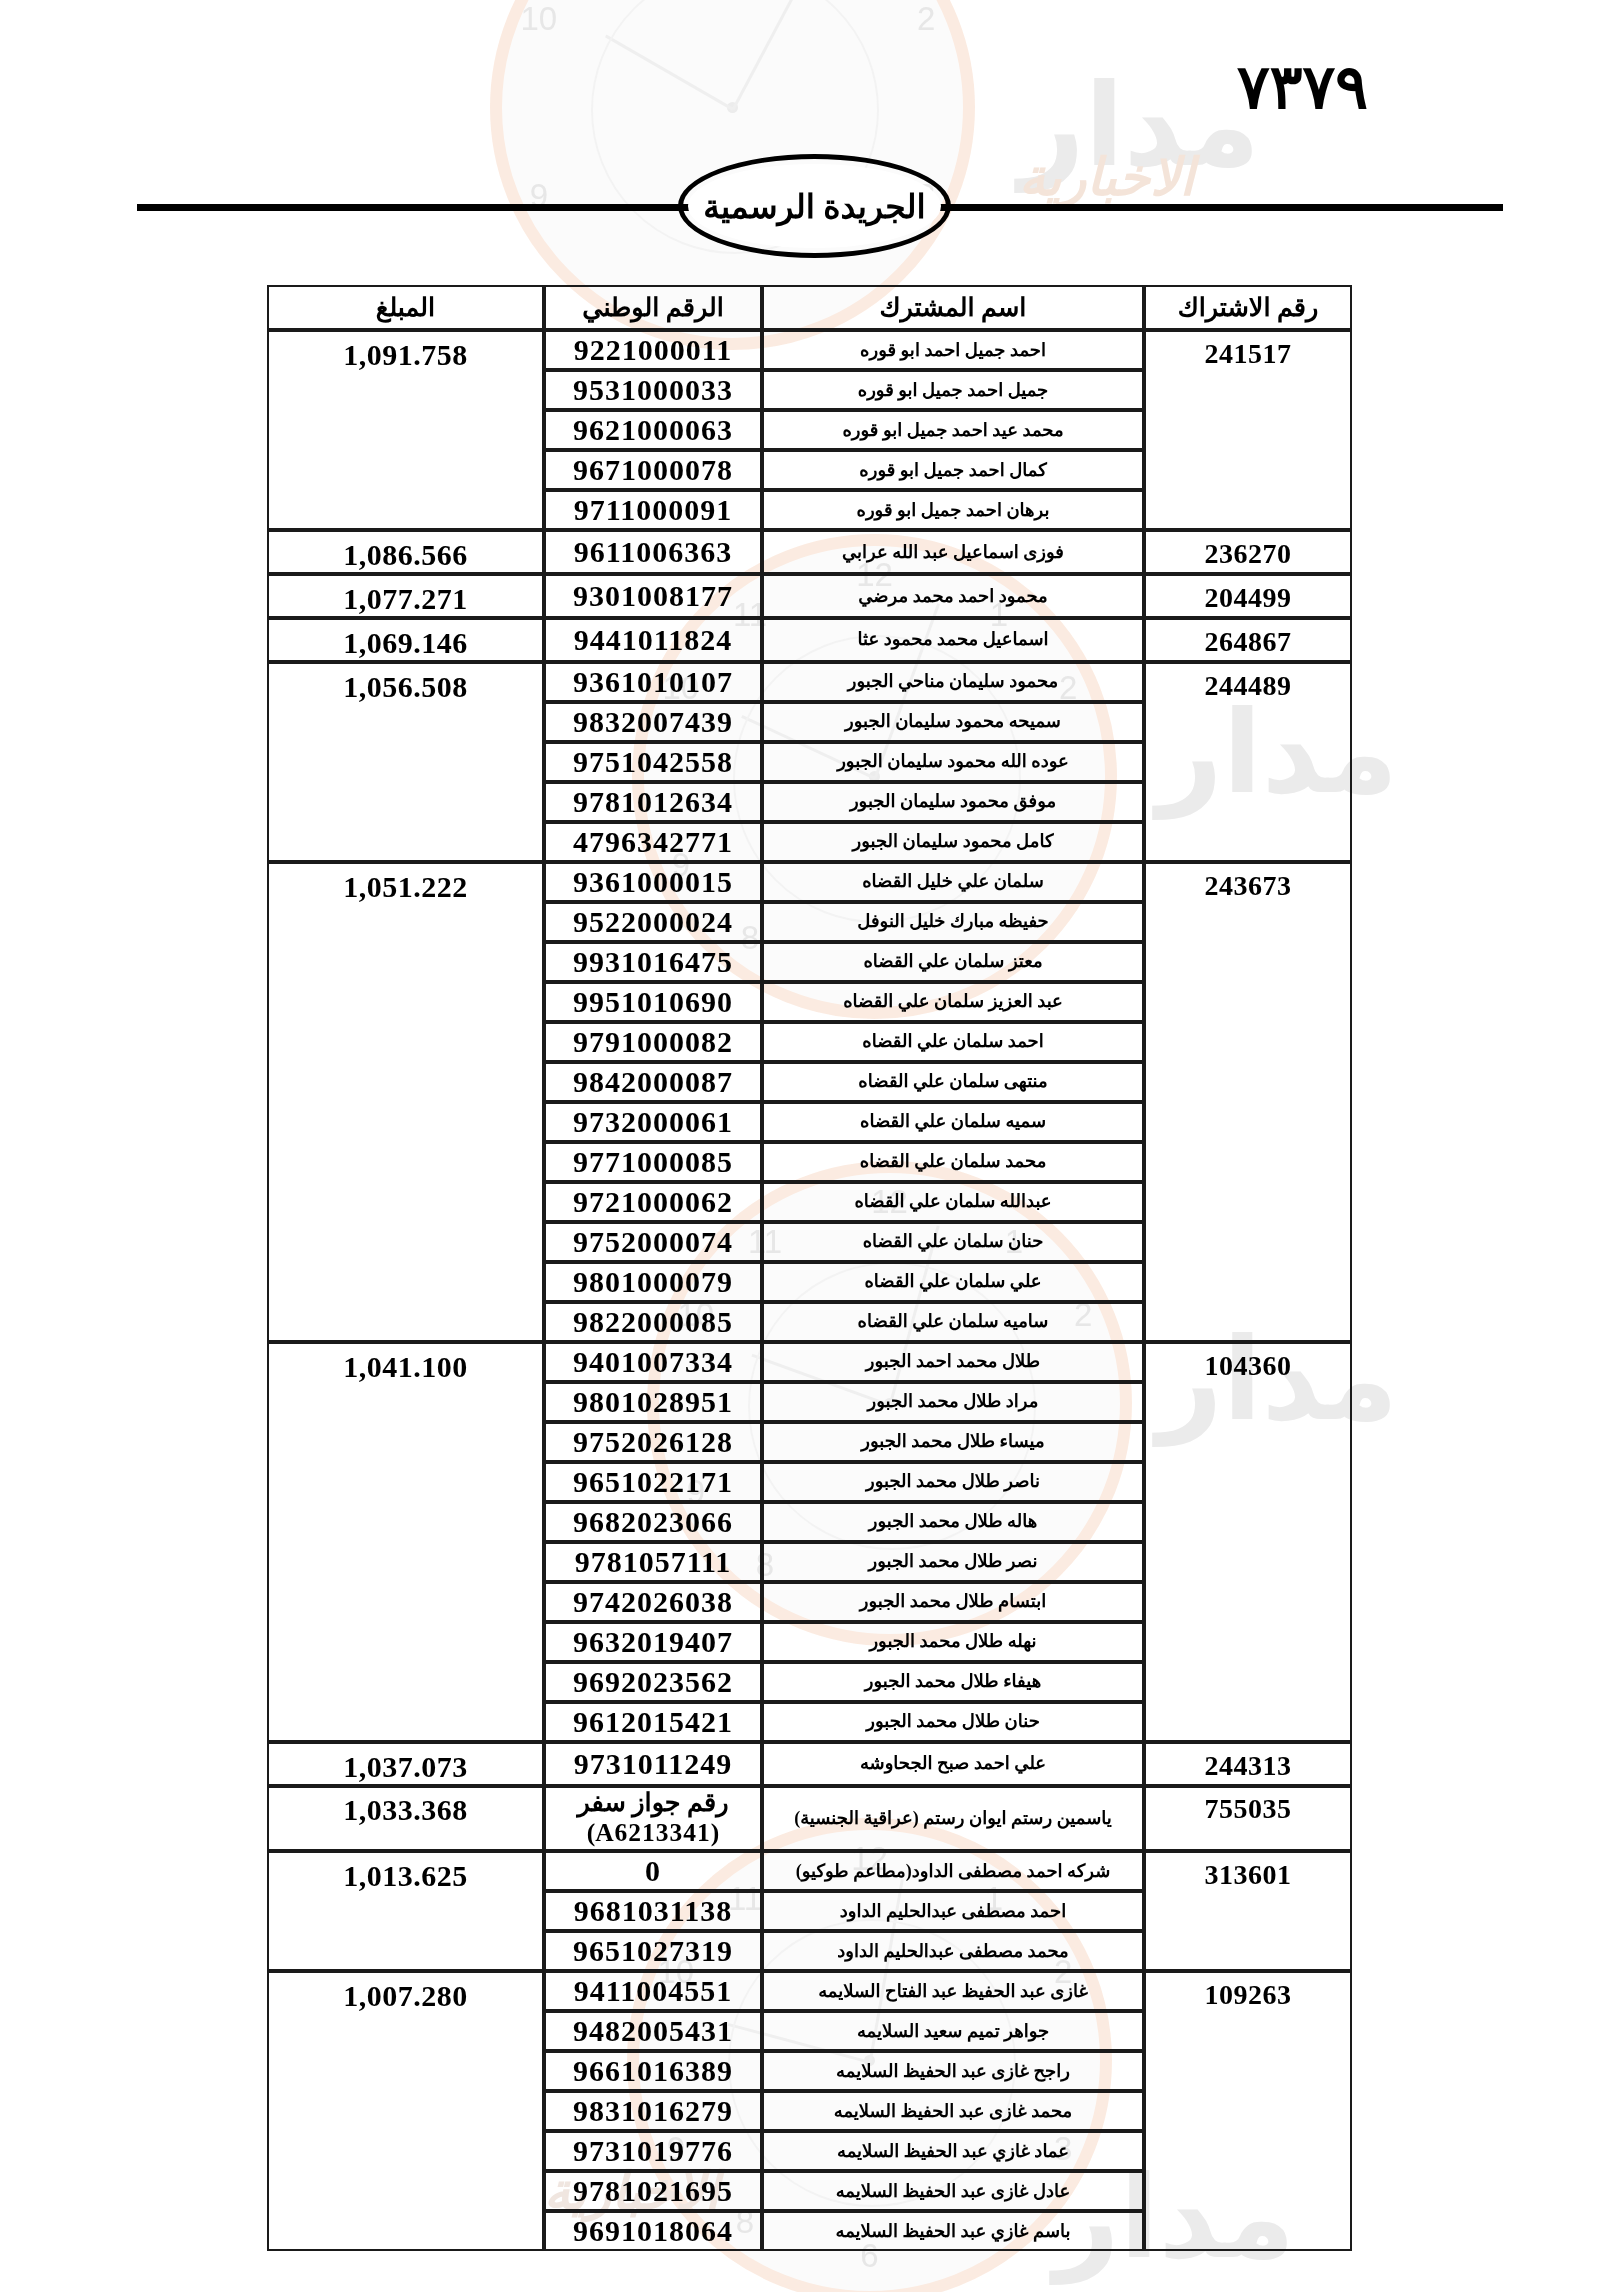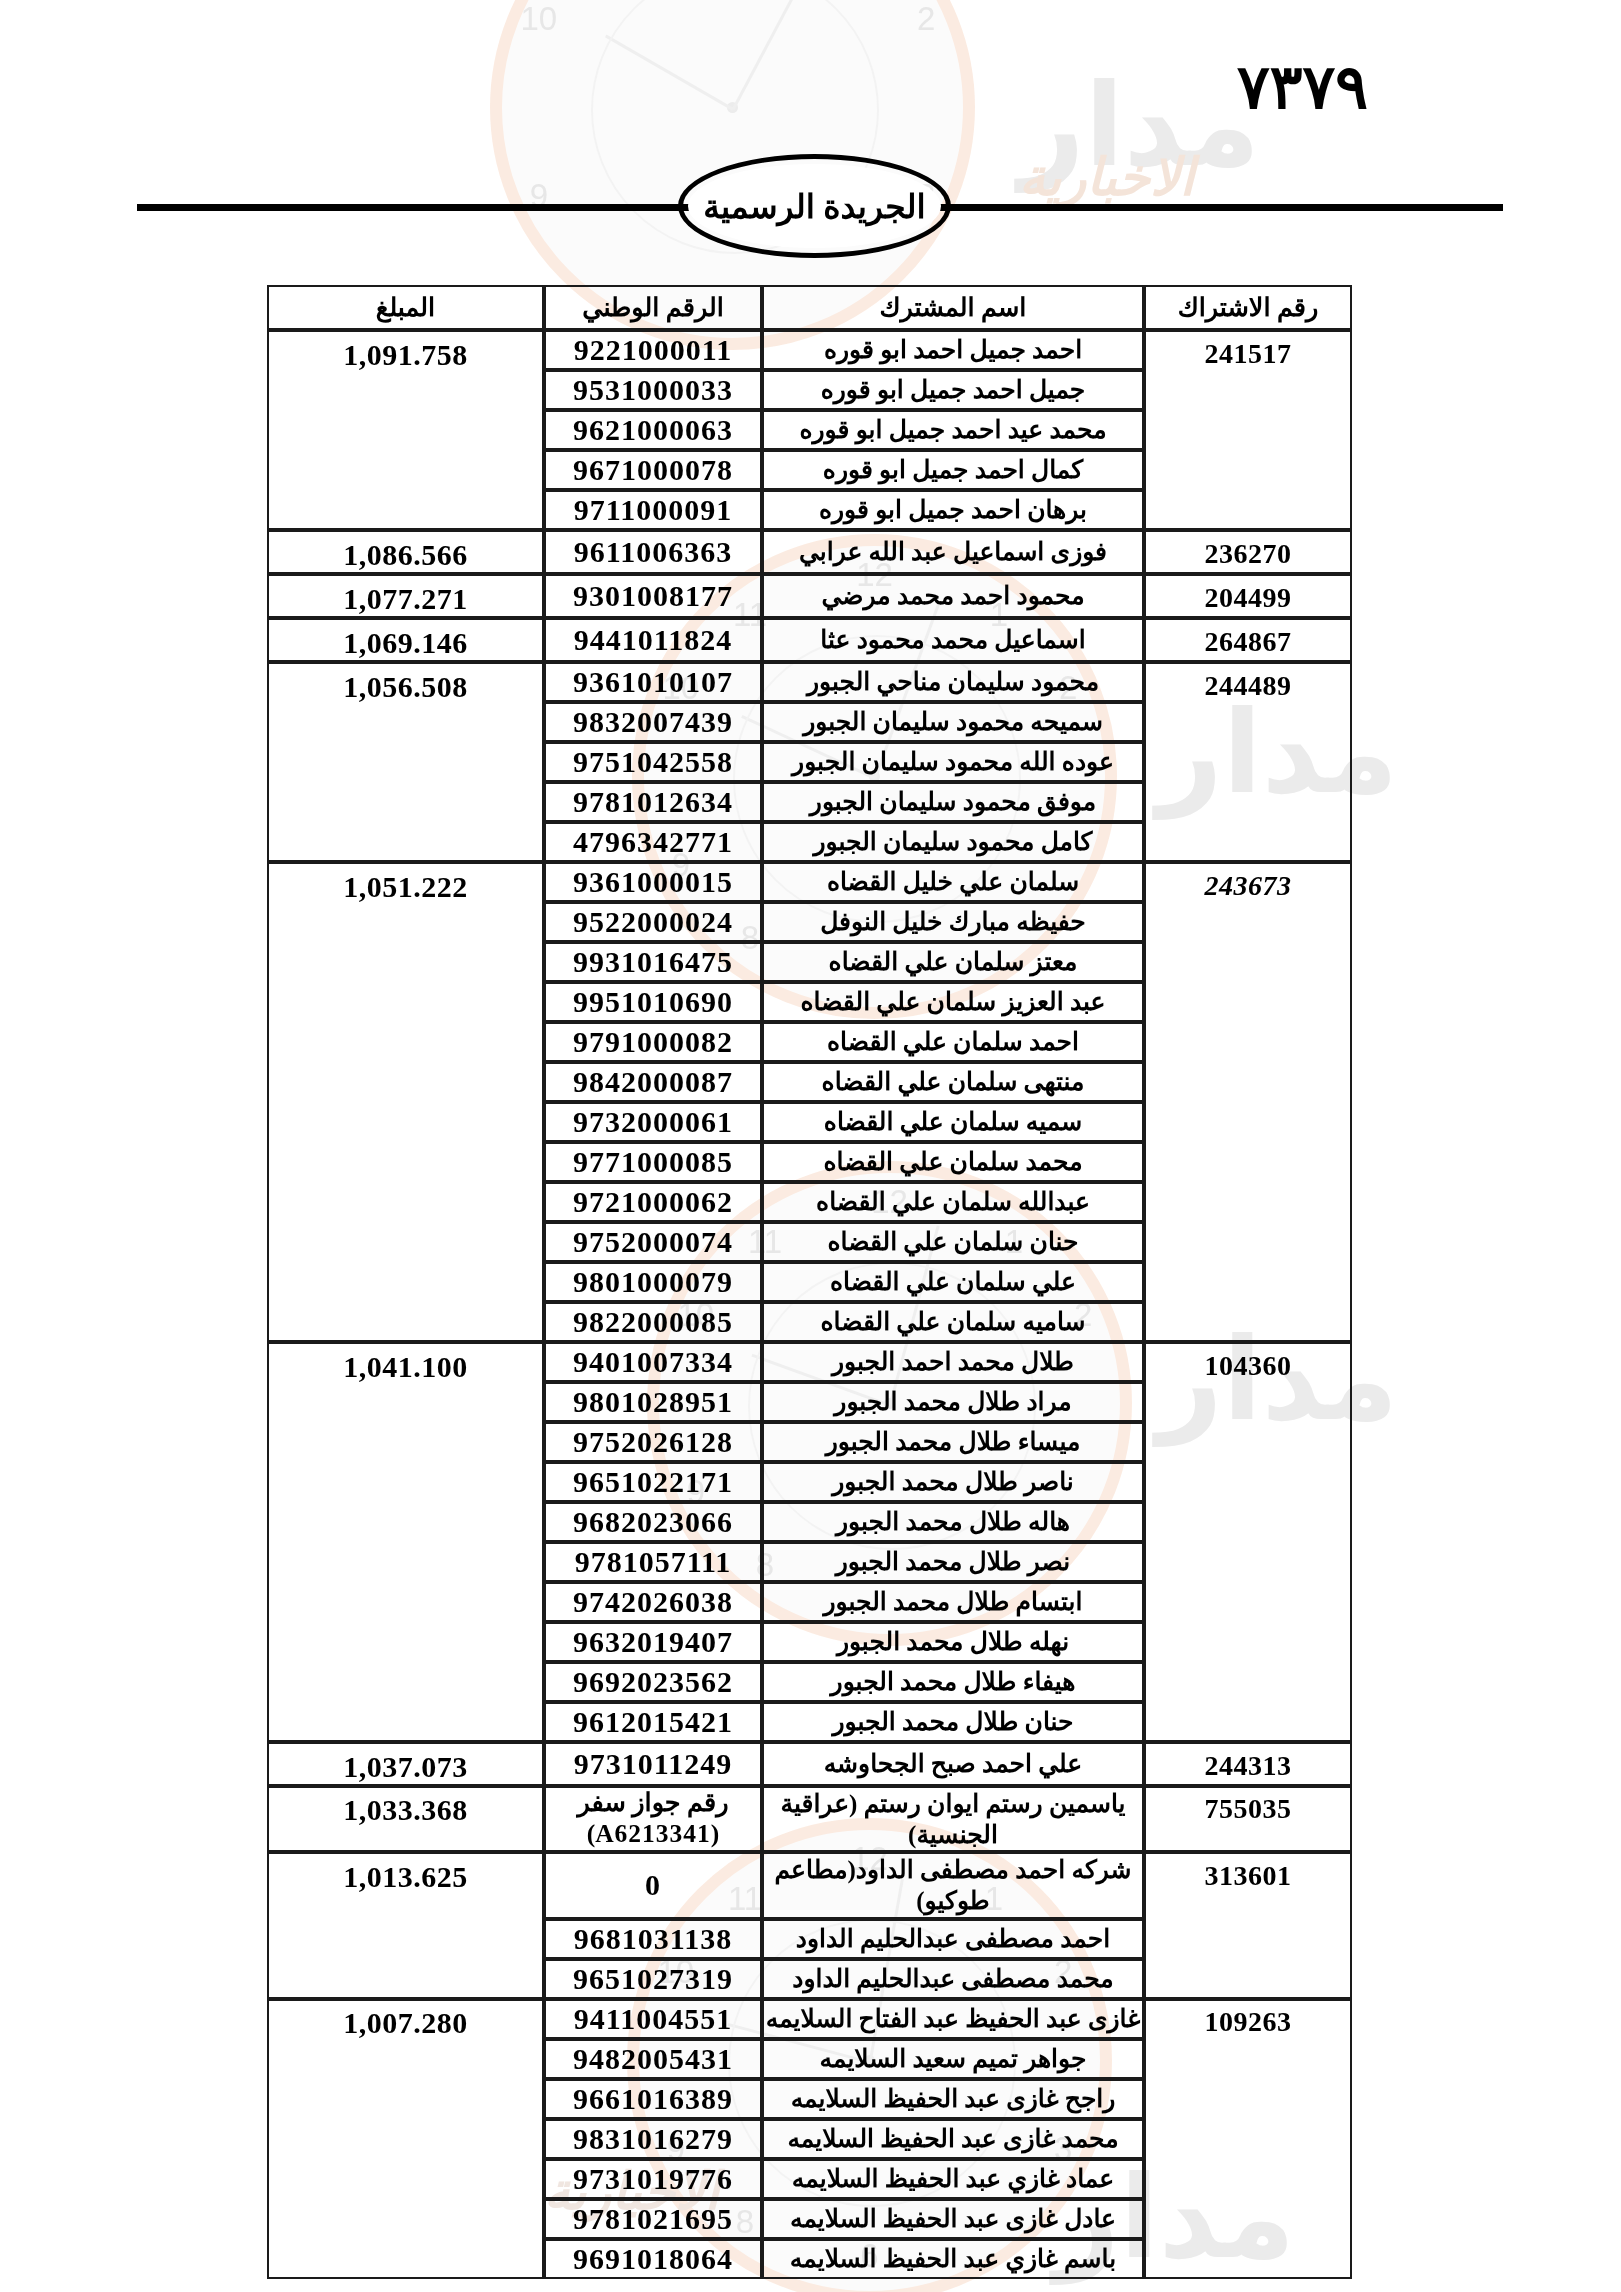--- a/index.html
+++ b/index.html
@@ -159,21 +159,21 @@
   }
   thead th.h-amount { font-size: 25.5px; }
 
   td.c-sub {
     font-family: "Liberation Serif", serif;
     font-size: 28px;
     letter-spacing: 0.5px;
   }
   td.c-name {
     font-family: "Liberation Serif", "DejaVu Serif", serif;
-    font-size: 25px;
+    font-size: 18px;
     padding: 0 9.8px;
     line-height: 1.25;
   }
   td.c-nat {
     font-family: "Liberation Serif", serif;
     font-size: 30px;
     letter-spacing: 1px;
     line-height: 1.2;
   }
   td.c-nat.arabic {
@@ -333,21 +333,21 @@
         </tr>
         <tr>
           <td class="c-name">موفق محمود سليمان الجبور</td>
           <td class="c-nat">9781012634</td>
         </tr>
         <tr>
           <td class="c-name">كامل محمود سليمان الجبور</td>
           <td class="c-nat">4796342771</td>
         </tr>
         <tr>
-          <td class="c-sub" rowspan="12" style="vertical-align: top; padding-top: 5.9px; font-style: italic;">243673</td>
+          <td class="c-sub" rowspan="12" style="vertical-align: top; padding-top: 5.9px;">243673</td>
           <td class="c-name">سلمان علي خليل القضاه</td>
           <td class="c-nat">9361000015</td>
           <td class="c-amt" rowspan="12" style="vertical-align: top; padding-top: 5.9px;">1,051.222</td>
         </tr>
         <tr>
           <td class="c-name">حفيظه مبارك خليل النوفل</td>
           <td class="c-nat">9522000024</td>
         </tr>
         <tr>
           <td class="c-name">معتز سلمان علي القضاه</td>

